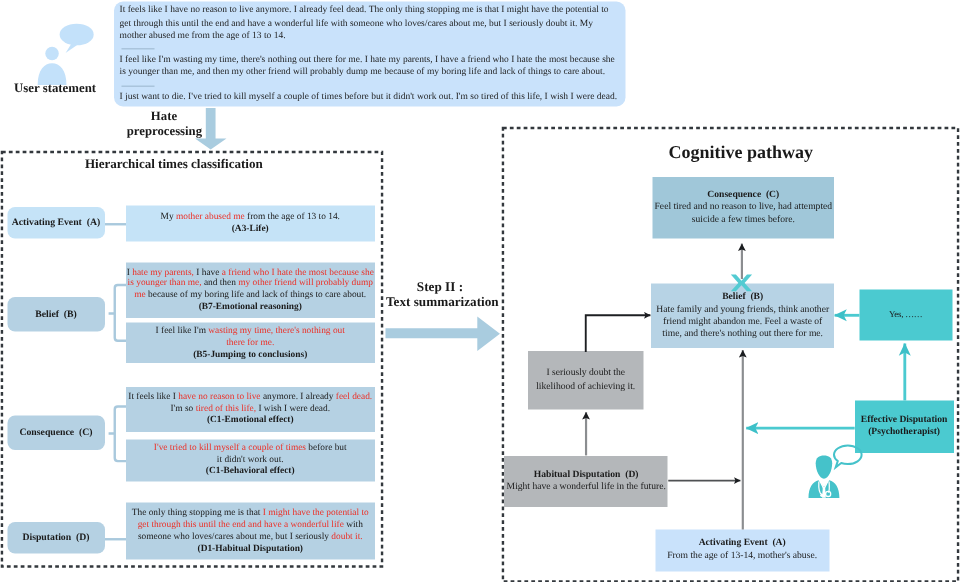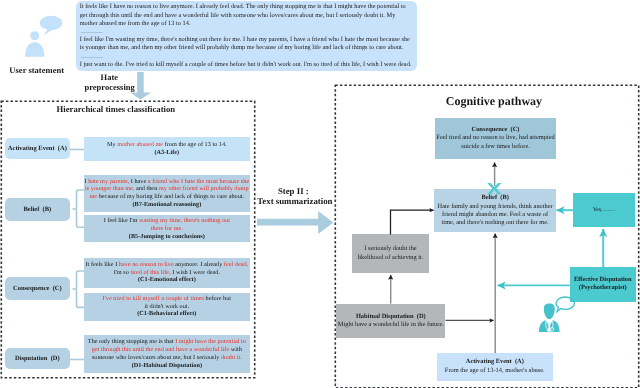--- a/index.html
+++ b/index.html
@@ -8,21 +8,21 @@
        -webkit-font-smoothing:antialiased;text-rendering:geometricPrecision;}
   .abs{position:absolute;}
 
   
   #statement-box{left:76px;top:1px;width:341px;height:70px;background:#c9e2fb;
                  border-radius:6px;box-sizing:border-box;padding:2.4px 4px 0 3.7px;}
   .stmt-p{font-size:6.33px;line-height:8.15px;color:#1d1d1d;margin:0;text-align:left;}
   .stmt-sep{width:22px;height:1px;background:#9fb9d2;margin:4.1px 0 3.3px 1px;opacity:.75;}
 
   #user-icon-wrap{left:24px;top:14px;width:42px;height:44px;}
-  #user-label{left:0px;top:65px;width:73.4px;text-align:center;font-weight:bold;font-size:8.55px;line-height:10px;}
+  #user-label{left:0px;top:53px;width:73.4px;text-align:center;font-weight:bold;font-size:8.55px;line-height:10px;}
 
   
   #dp-label{left:84.5px;top:72.7px;width:49.6px;text-align:center;font-weight:bold;font-size:8.5px;line-height:9.9px;}
   #dp-label>div{white-space:pre;}
   #dp-arrow{left:130.3px;top:71.9px;width:21px;height:27.6px;}
 
   
   .panel{box-sizing:border-box;}
   #panel-left{left:0px;top:100px;width:256px;height:279px;}
   #panel-right{left:333.7px;top:83.6px;width:306px;height:305px;}

